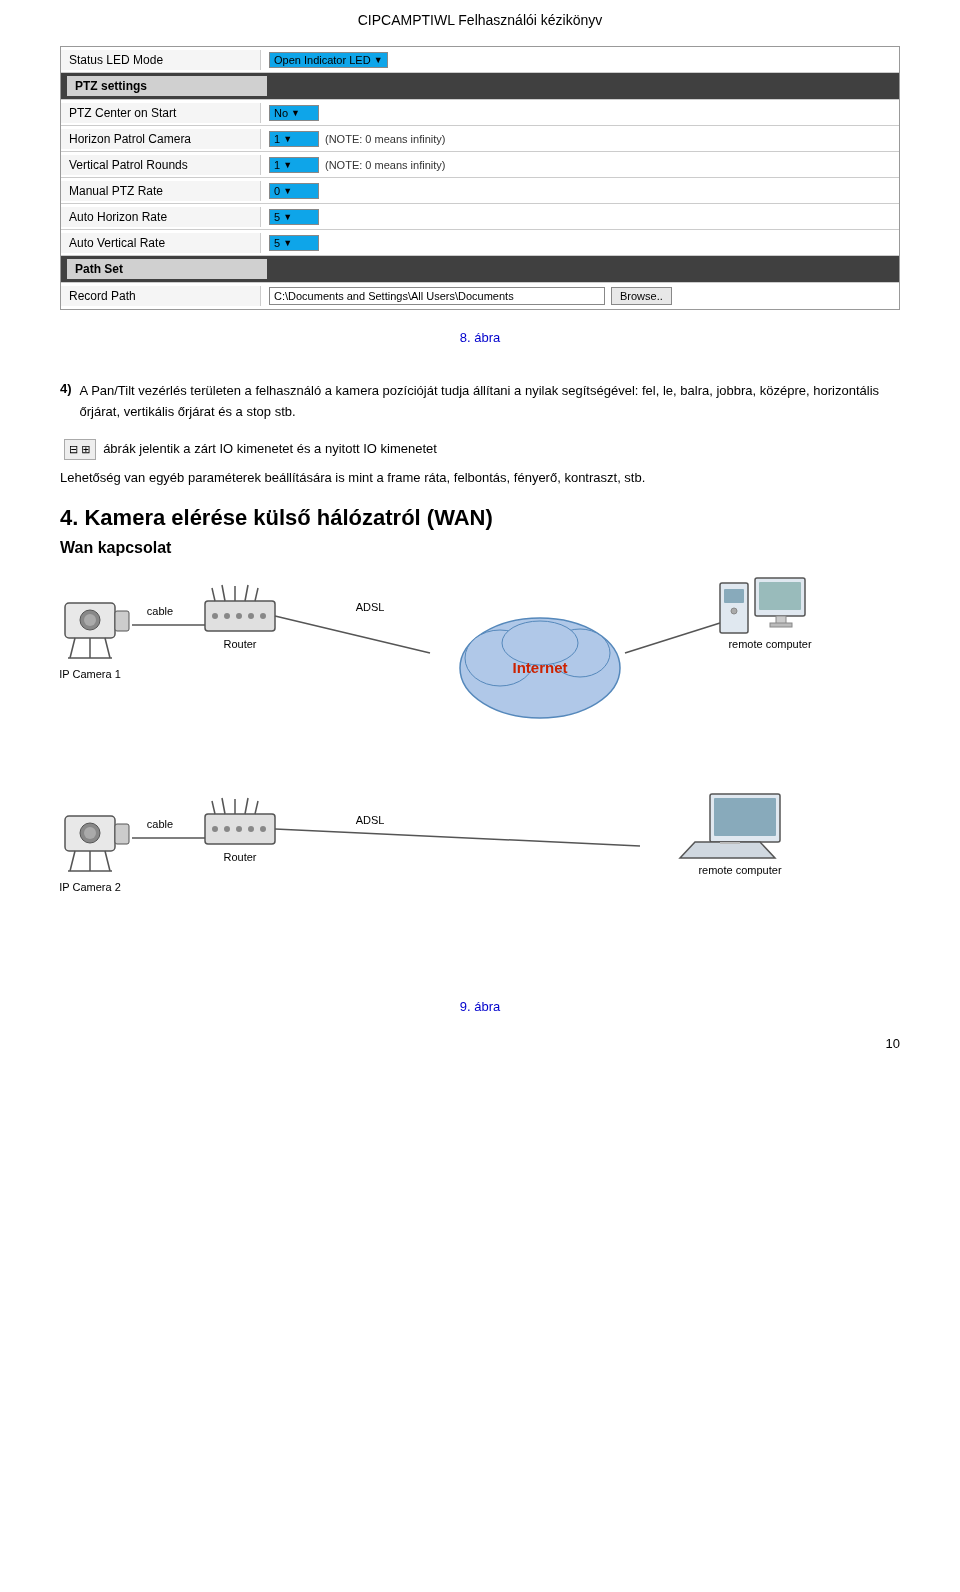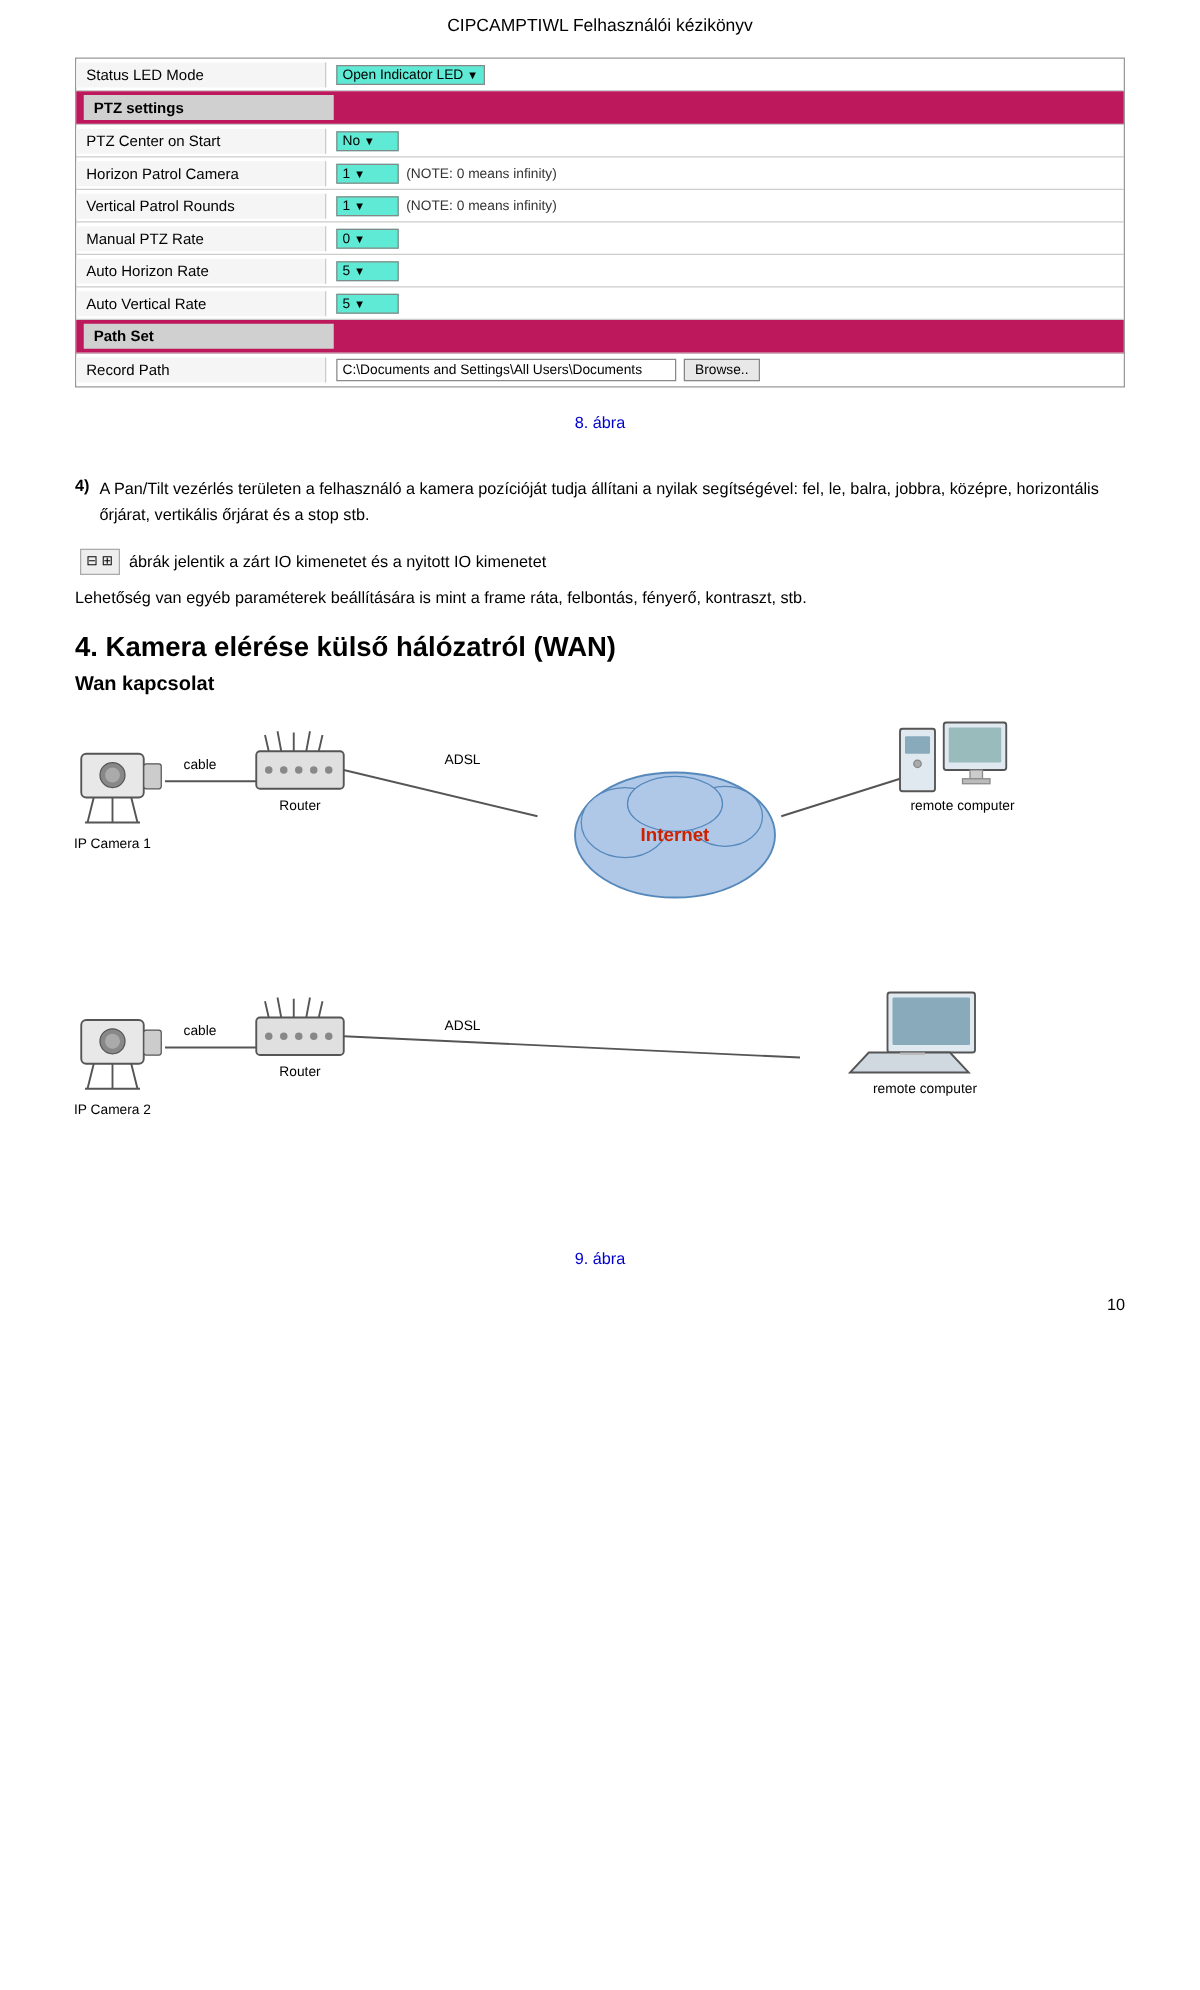--- a/index.html
+++ b/index.html
@@ -42,21 +42,21 @@
       border-bottom: 1px solid #ccc;
       min-height: 26px;
       align-items: center;
     }
 
     .settings-row:last-child {
       border-bottom: none;
     }
 
     .settings-row.section-header {
-      background: #be185d;
+      background: #404040;
       font-weight: bold;
       padding: 3px 6px;
     }
 
     .settings-row.section-header .col-label {
       background: #d0d0d0;
       border: none;
       font-weight: bold;
     }
 
@@ -73,21 +73,21 @@
       flex: 1;
       padding: 3px 8px;
       font-size: 12px;
       display: flex;
       align-items: center;
       gap: 6px;
     }
 
     .fake-select {
       border: 1px solid #888;
-      background: #5eead4;
+      background: #0ea5e9;
       padding: 1px 4px;
       font-size: 11px;
       display: inline-flex;
       align-items: center;
       gap: 3px;
       min-width: 50px;
     }
 
     .fake-select-arrow {
       font-size: 9px;
@@ -96,21 +96,21 @@
     .note-text {
       font-size: 11px;
       color: #333;
     }
 
     .path-input {
       border: 1px solid #888;
       background: #fff;
       padding: 2px 4px;
       font-size: 11px;
-      width: 272px;
+      width: 336px;
     }
 
     .browse-btn {
       border: 1px solid #888;
       background: #e8e8e8;
       padding: 2px 8px;
       font-size: 11px;
       cursor: pointer;
     }
 

